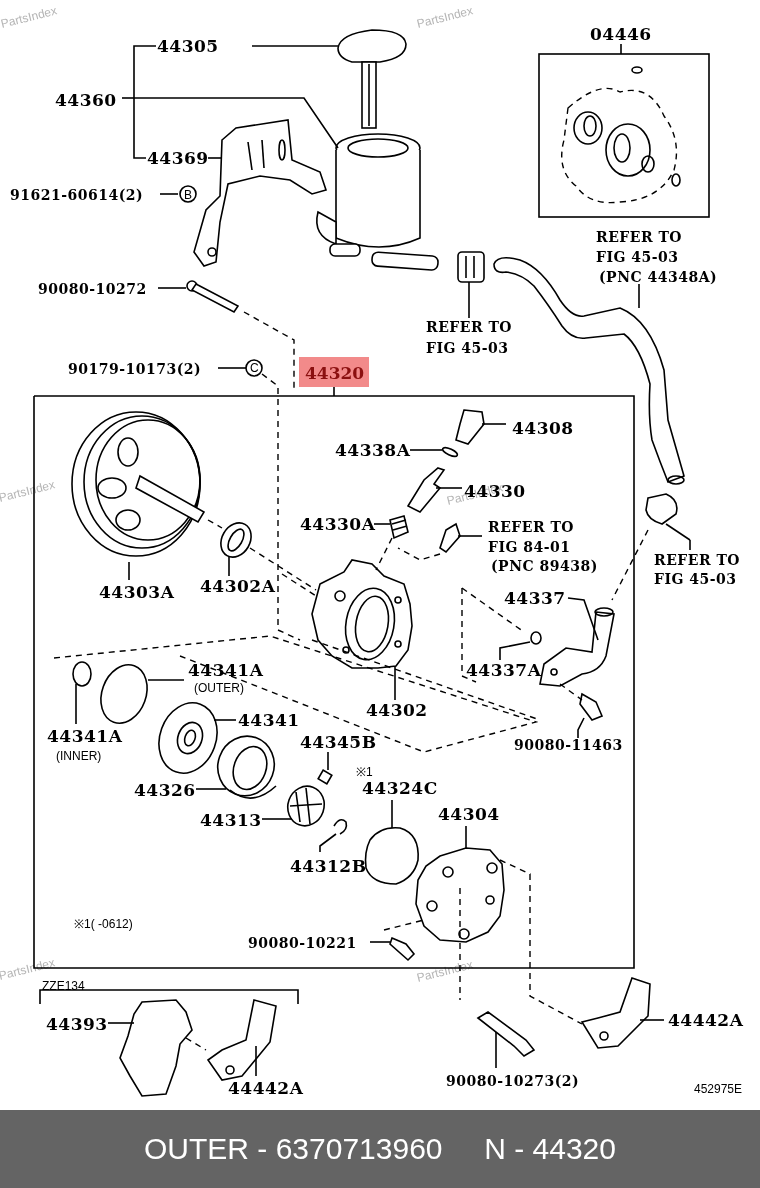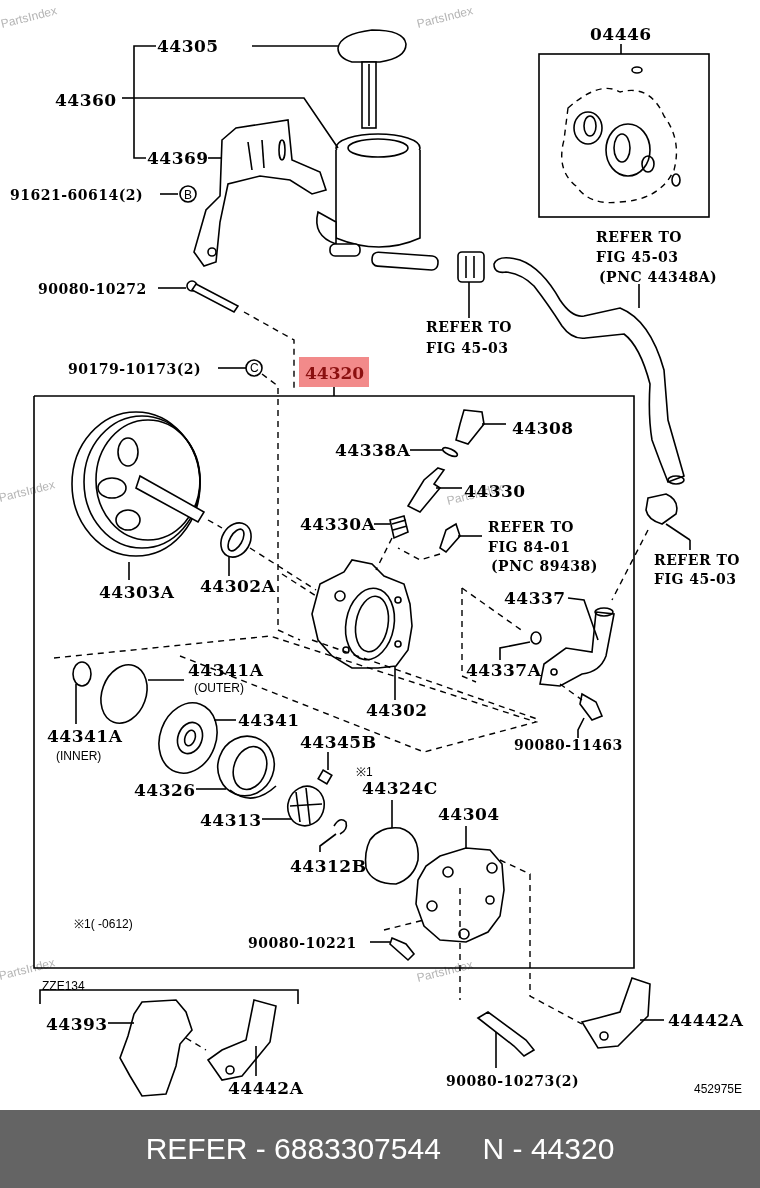--- a/index.html
+++ b/index.html
@@ -340,20 +340,20 @@
     <path class="part" d="M632,978 L650,984 L648,1016 L618,1046 L598,1048 L582,1022 L598,1018 L620,1012 Z"></path>
     <circle class="ln" cx="604" cy="1036" r="4"></circle>
   </g>
   <line class="ln" x1="640" y1="1020" x2="664" y2="1020"></line>
   <text class="lbl" x="668" y="1026">44442A</text>
 
   <text class="lbl-xs" x="694" y="1093">452975E</text>
 </svg>
 
 <div id="footer">
-  <span>REFER</span>
+  <span>OUTER</span>
   <span> - </span>
-  <span>6883307544</span>
+  <span>6370713960</span>
   <span>     </span>
   <span>N</span>
   <span> - </span>
   <span>44320</span>
 </div>
 
 </body></html>

